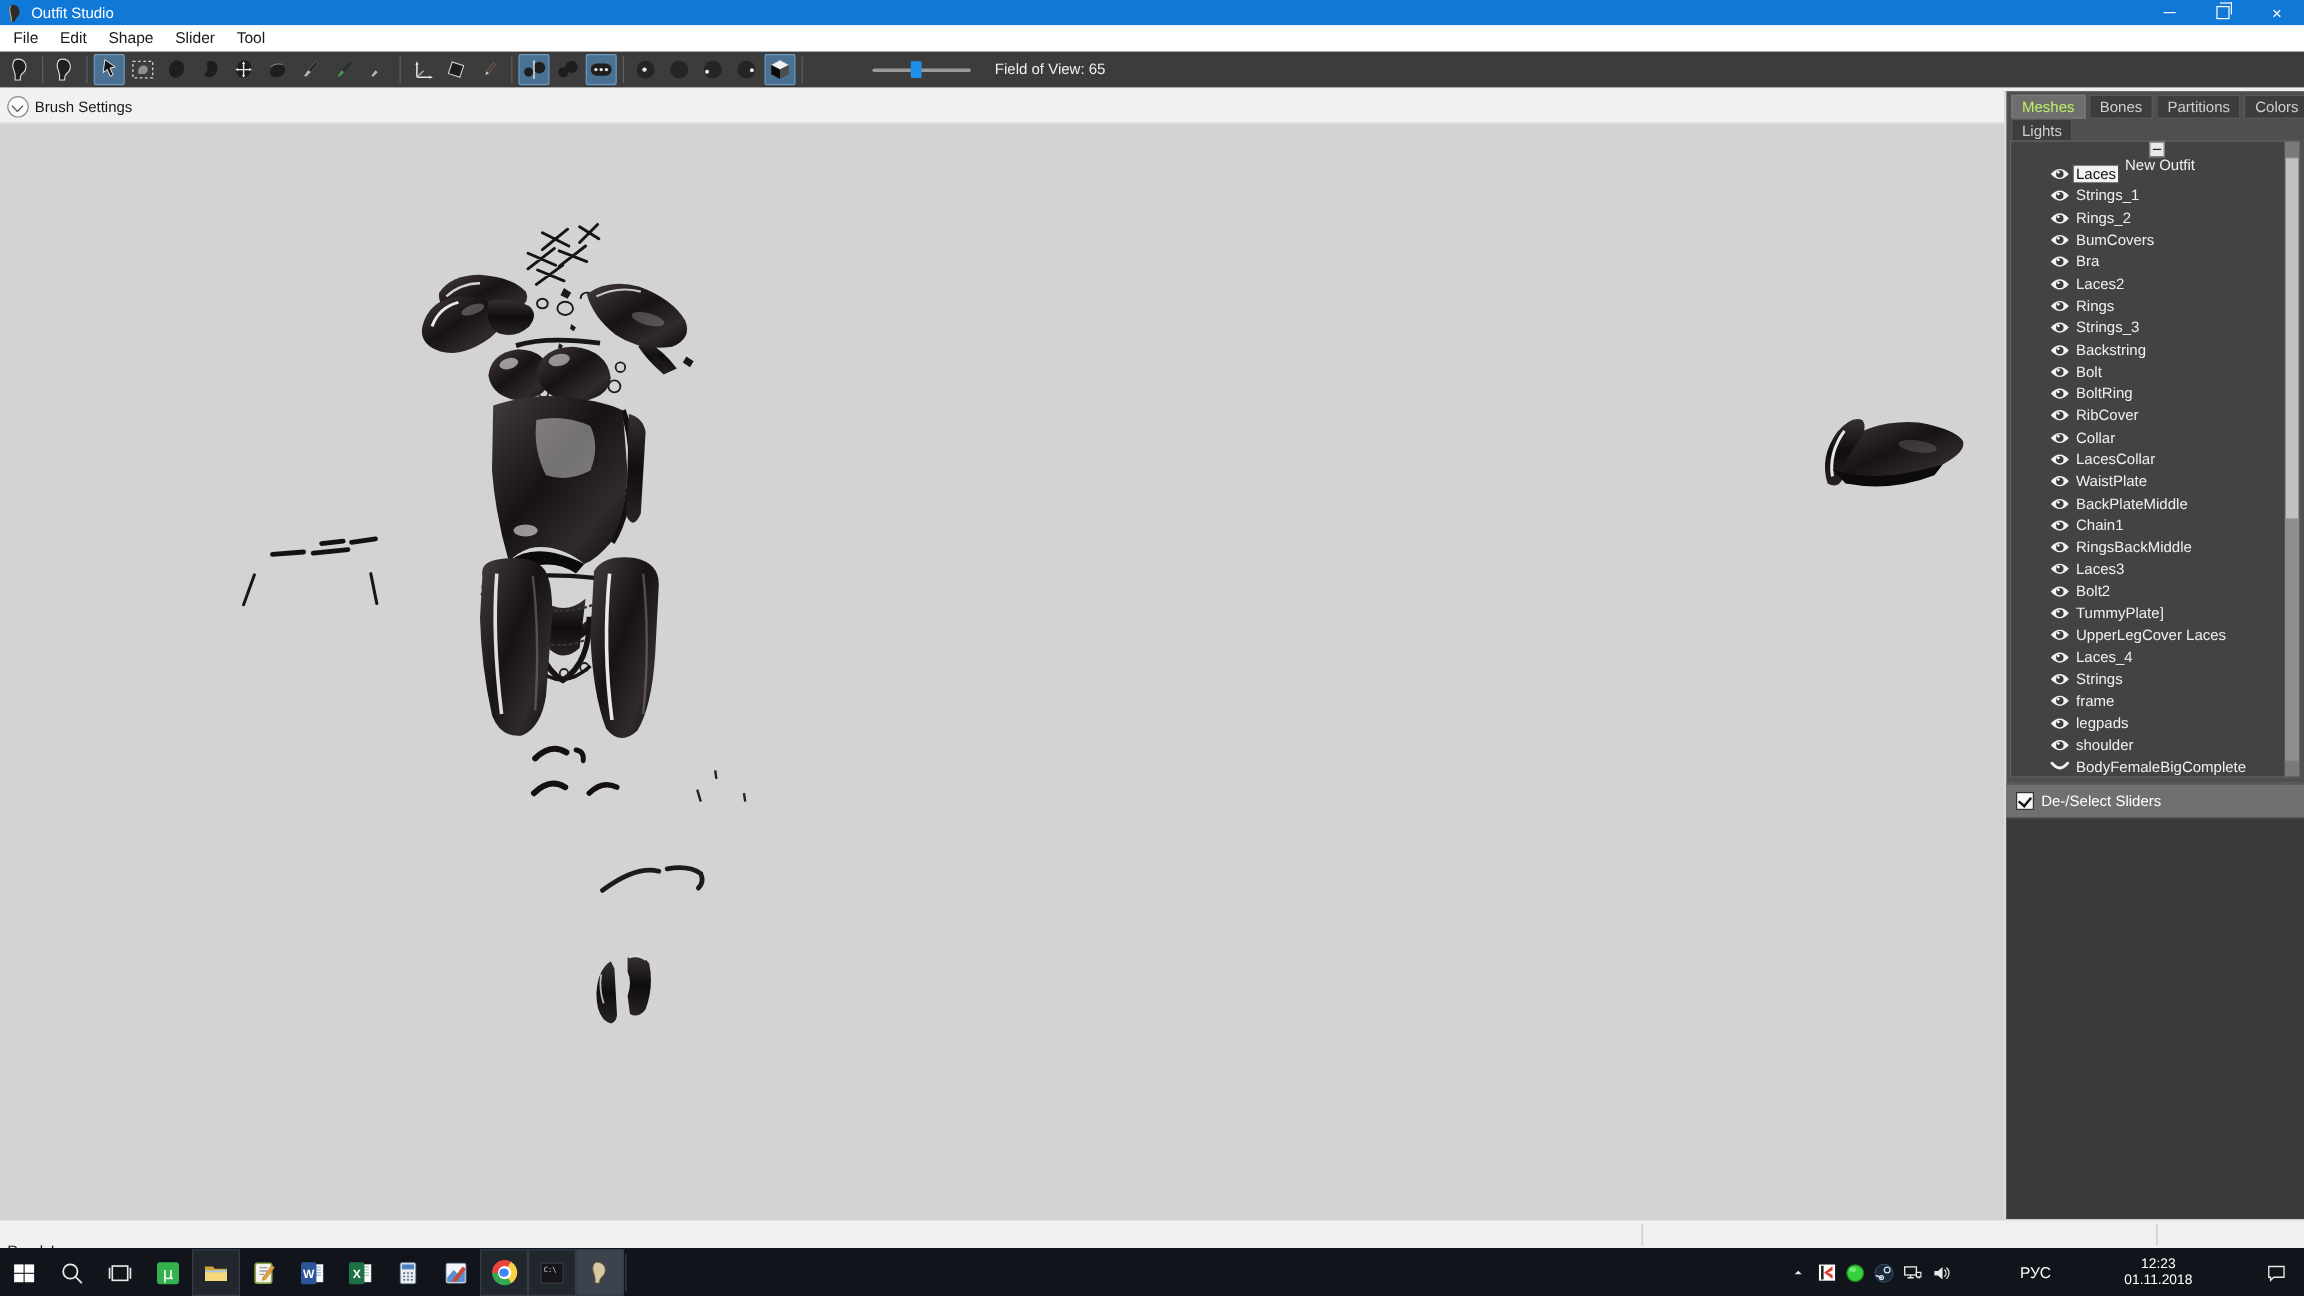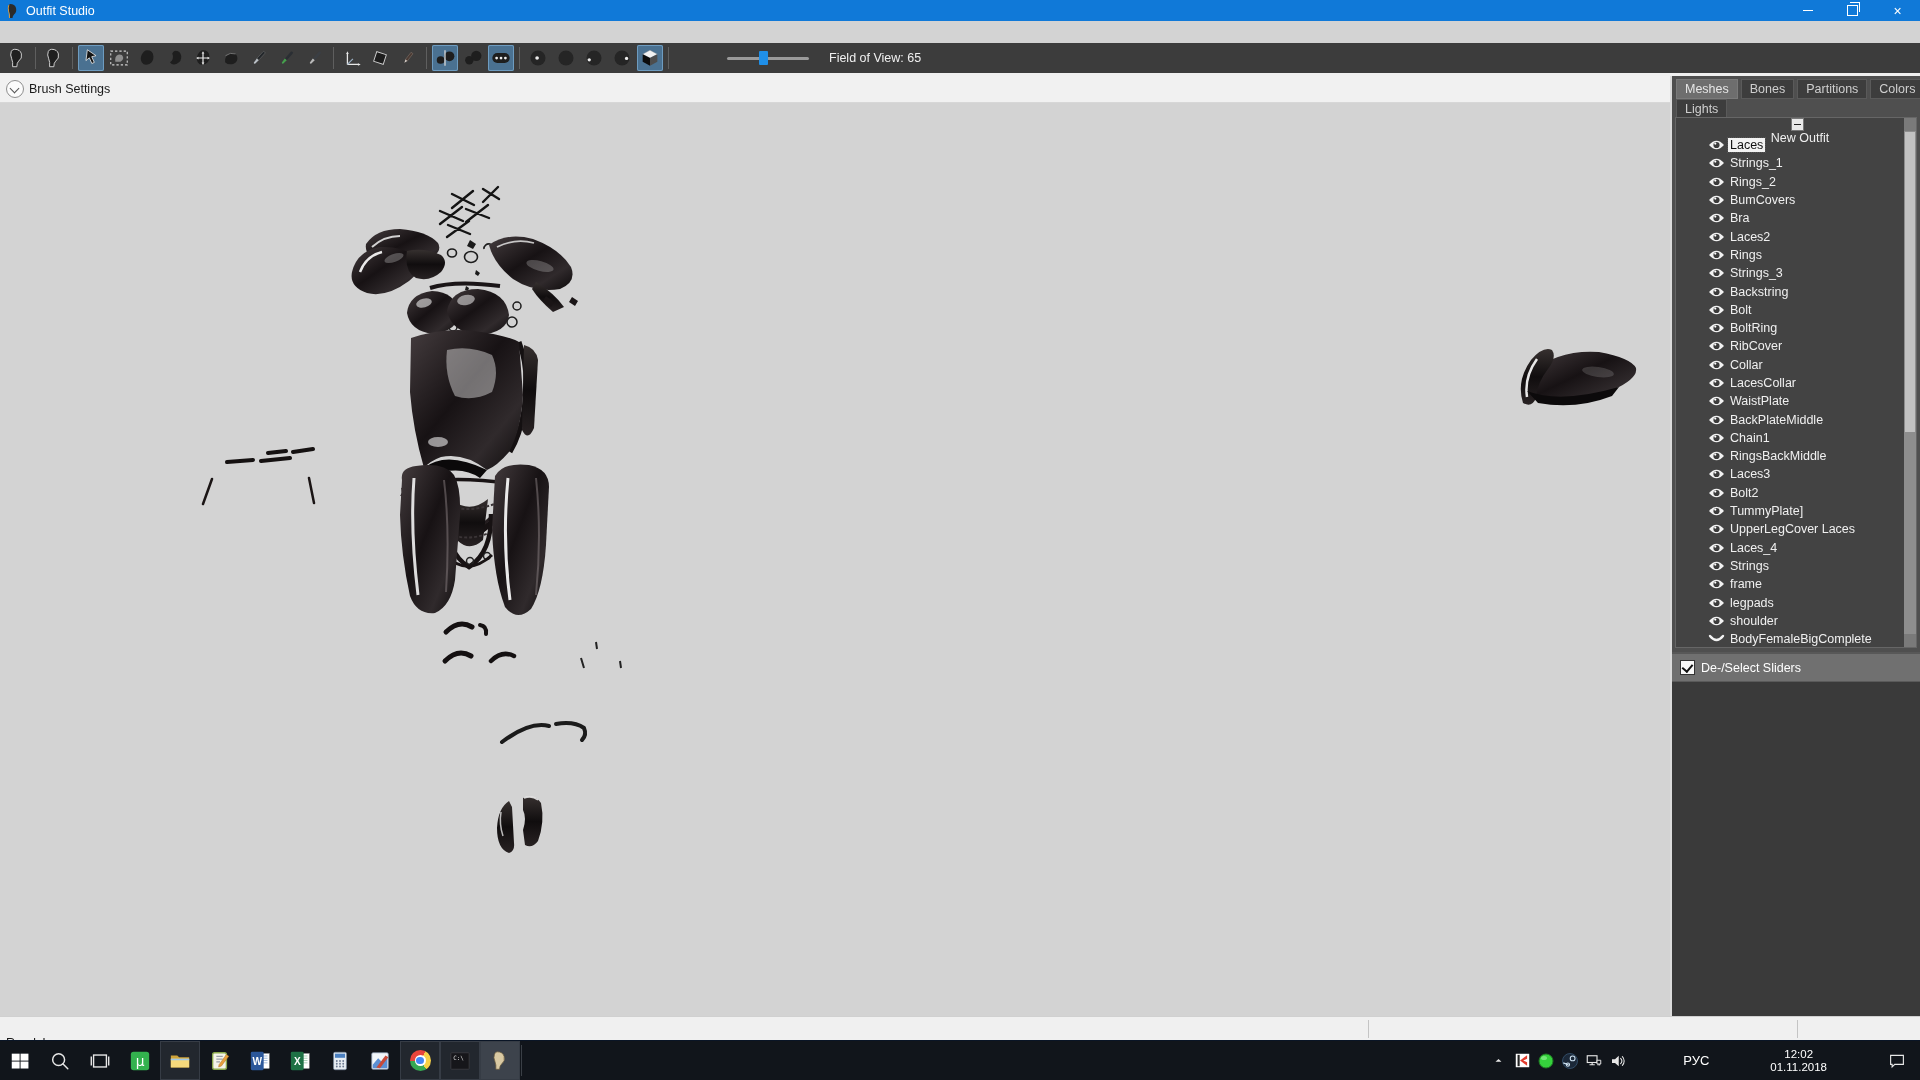--- a/index.html
+++ b/index.html
@@ -37,21 +37,21 @@
   #brushbar{position:absolute;left:0;top:0;width:1670px;height:26px;background:#f1f1f1;border-bottom:1px solid #d7d7d7;
     display:flex;align-items:center;font-size:12.5px;color:#1a1a1a;}
   #brushbar .circ{width:16px;height:16px;border:1px solid #8f8f8f;border-radius:50%;margin:0 5px 0 6px;position:relative;background:#fbfbfb;}
   #brushbar .circ:before{content:"";position:absolute;left:4px;top:4px;width:6px;height:6px;border-left:1.5px solid #555;border-bottom:1.5px solid #555;transform:rotate(-45deg);}
   #canvas3d{position:absolute;left:0;top:27px;}
   
   #rpanel{position:absolute;left:1670px;top:76px;width:250px;height:940px;background:#4f4f4f;border-left:2px solid #dcdcdc;box-sizing:border-box;}
   #tabs1{position:absolute;left:4px;top:3px;display:flex;gap:3px;}
   #tabs2{position:absolute;left:4px;top:23px;display:flex;gap:3px;}
   .tab{height:18px;line-height:18px;padding:0 8px;background:#3d3d3d;color:#cfcfcf;font-size:12.5px;border:1px solid #5a5a5a;}
-  .tab.selected{background:#6e6e6e;color:#e5e5e5;border-color:#7a7a7a;}
+  .tab.selected{background:#6e6e6e;color:#bef264;border-color:#7a7a7a;}
   #meshtree{position:absolute;left:3px;top:41px;width:242px;height:531px;background:#434343;border:1px solid #666;box-sizing:border-box;overflow:hidden;}
   .mrow{height:18.3px;display:flex;align-items:center;font-size:12.5px;color:#f0f0f0;white-space:nowrap;}
   .mrow .eye{width:18px;height:12px;margin-right:2px;flex:0 0 auto;display:flex;align-items:center;}
   .mrow .lbl{padding:0 2px;}
   .mrow .lbl.sel{background:#f2f2f2;color:#111;outline:1px dotted #555;}
   #rootrow{height:18px;display:flex;align-items:center;font-size:12.5px;color:#f0f0f0;padding-left:8px;flex-direction:column;}
   #rootrow .minus{width:11px;height:11px;background:#e9e9e9;border:1px solid #777;margin-right:6px;position:relative;flex:0 0 auto;}
   #rootrow .minus:before{content:"";position:absolute;left:2px;top:4.5px;width:7px;height:1.5px;background:#222;}
   .indent{padding-left:32px;}
   #mesh-scroll{position:absolute;right:0px;top:0px;width:12px;height:529px;background:#8e8e8e;}
@@ -99,20 +99,27 @@
     <span class="spacer"></span>
     <div class="wbtn">
         <span class="minbar"></span>
       </div>
     <div class="wbtn">
         <span class="restore"></span>
       </div>
     <div class="wbtn close">×</div>
   </div>
 
+  <div id="menubar">
+      <div class="menu-item">File</div>
+      <div class="menu-item">Edit</div>
+      <div class="menu-item">Shape</div>
+      <div class="menu-item">Slider</div>
+      <div class="menu-item">Tool</div>
+    </div>
 
   <div id="toolbar">
     <div id="tool-items" style="display:flex;align-items:center;">
         <div class="tbtn">
           <svg viewBox="0 0 24 24" width="22" height="22">
             <path d="M9.5 2.5 Q15.5 2.5 16.8 7.5 Q18 12.5 13.8 15.5 Q11.8 17 11.8 21.5 L7.2 21.5 Q7.8 16.5 6.2 12.8 Q4.2 8.5 5.8 4.8 Q6.8 2.5 9.5 2.5 Z" fill="#1f1f1f" stroke="#dcdcdc" stroke-width="1"></path>
           </svg>
         </div>
         <div class="tsep"></div>
         <div class="tbtn">
@@ -856,21 +863,21 @@
           </div>
           <div class="tico">
             <svg viewBox="0 0 24 24" width="20" height="18">
               <path d="M4 9.5 H8 L13 5 V19 L8 14.5 H4 Z" fill="#e8e8e8"></path>
               <path d="M15.5 8.5 A5 5 0 0 1 15.5 15.5 M17.8 6.2 A8.2 8.2 0 0 1 17.8 17.8" fill="none" stroke="#e8e8e8" stroke-width="1.4" stroke-linecap="round"></path>
             </svg>
           </div>
         </div>
       <div class="lang">РУС</div>
       <div class="clock">
-        <div>12:02</div>
+        <div>12:23</div>
         <div>01.11.2018</div>
       </div>
       <div class="tico" style="width:34px;">
           <svg viewBox="0 0 24 24" width="20" height="18">
             <path d="M3.5 4.5 H20.5 V16.5 H9 L5.5 20 V16.5 H3.5 Z" fill="none" stroke="#e8e8e8" stroke-width="1.5"></path>
           </svg>
         </div>
     </div>
   </div>
 

